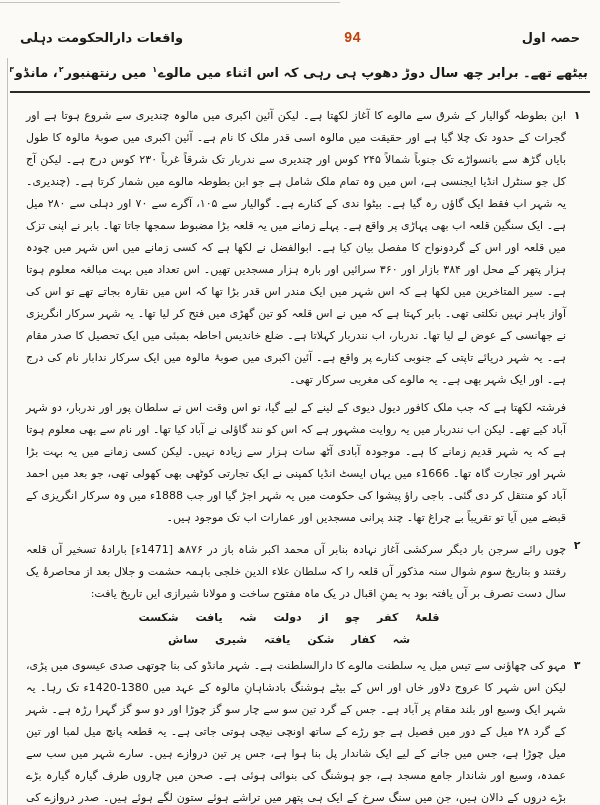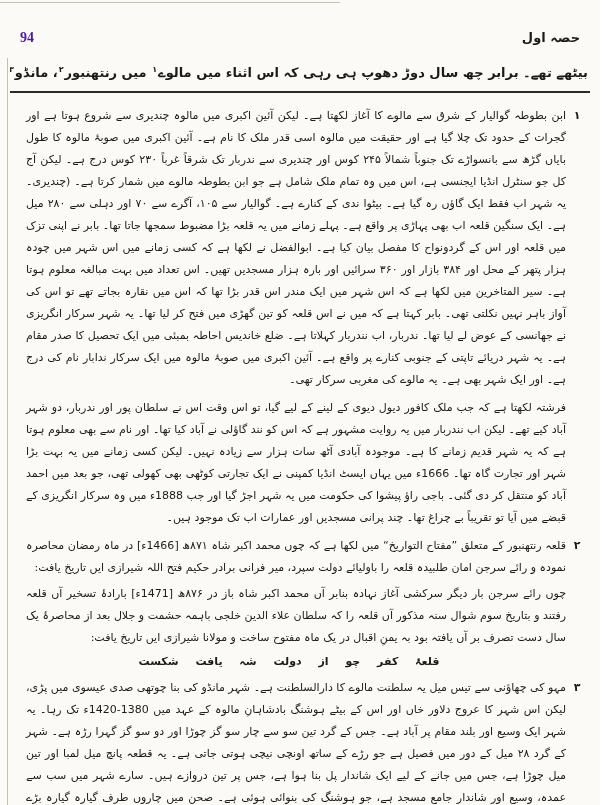--- a/index.html
+++ b/index.html
@@ -26,22 +26,22 @@
     background:#bdb8ac;opacity:.9;
   }
   header{
     display:flex;justify-content:space-between;align-items:baseline;
     padding:30px 20px 0 20px;
   }
   .running-title{
     font-size:13px;font-weight:bold;letter-spacing:-0.3px;
   }
   .page-number{
-    font-family:Liberation Serif, serif;
-    font-size:14px;font-weight:bold;color:#4c1d95;
+    font-family:Liberation Mono, monospace;
+    font-size:14px;font-weight:bold;color:#c2410c;
   }
   .main-line{
     margin:16px 10px 0 10px;
     padding:0 2px 7px 2px;
     border-bottom:2px solid #2b2a26;
     font-size:13px;font-weight:600;
     line-height:1.7;
     text-align:justify;
     text-align-last:justify;
     white-space:nowrap;
@@ -85,45 +85,46 @@
 </head>
 <body>
 
 <div class="page">
   <div class="scan-edge-top"></div>
   <div class="scan-edge-left"></div>
 
   <header>
     <span class="running-title">حصہ اول</span>
     <span class="page-number">94</span>
+    <span class="running-title">واقعات دارالحکومت دہلی</span>
   </header>
 
   <div class="main-line" id="main-line">بیٹھے تھے۔ برابر چھ سال دوڑ دھوپ ہی رہی کہ اس اثناء میں مالوے<sup>۱</sup> میں رنتھنبور<sup>۲</sup>، مانڈو<sup>۳</sup>، گوالیار اور اجین پر حملے کرنے پڑے۔ مختصر یہ کہ اقبال اس کو کہتے</div>
 
   <div class="footnotes" id="footnotes">
       <div class="footnote">
         <div class="fn-marker">۱</div>
         <div class="fn-body">
           <p class="fn-text">ابن بطوطہ گوالیار کے شرق سے مالوے کا آغاز لکھتا ہے۔ لیکن آئین اکبری میں مالوہ چندیری سے شروع ہوتا ہے اور گجرات کے حدود تک چلا گیا ہے اور حقیقت میں مالوہ اسی قدر ملک کا نام ہے۔ آئین اکبری میں صوبۂ مالوہ کا طول بایاں گڑھ سے بانسواڑے تک جنوباً شمالاً ۲۴۵ کوس اور چندیری سے ندربار تک شرقاً غرباً ۲۳۰ کوس درج ہے۔ لیکن آج کل جو سنٹرل انڈیا ایجنسی ہے، اس میں وہ تمام ملک شامل ہے جو ابن بطوطہ مالوے میں شمار کرتا ہے۔ (چندیری۔ یہ شہر اب فقط ایک گاؤں رہ گیا ہے۔ بیٹوا ندی کے کنارے ہے۔ گوالیار سے ۱۰۵، آگرے سے ۷۰ اور دہلی سے ۲۸۰ میل ہے۔ ایک سنگین قلعہ اب بھی پہاڑی پر واقع ہے۔ پہلے زمانے میں یہ قلعہ بڑا مضبوط سمجھا جاتا تھا۔ بابر نے اپنی تزک میں قلعہ اور اس کے گردونواح کا مفصل بیان کیا ہے۔ ابوالفضل نے لکھا ہے کہ کسی زمانے میں اس شہر میں چودہ ہزار پتھر کے محل اور ۳۸۴ بازار اور ۳۶۰ سرائیں اور بارہ ہزار مسجدیں تھیں۔ اس تعداد میں بہت مبالغہ معلوم ہوتا ہے۔ سیر المتاخرین میں لکھا ہے کہ اس شہر میں ایک مندر اس قدر بڑا تھا کہ اس میں نقارہ بجاتے تھے تو اس کی آواز باہر نہیں نکلتی تھی۔ بابر کہتا ہے کہ میں نے اس قلعہ کو تین گھڑی میں فتح کر لیا تھا۔ یہ شہر سرکار انگریزی نے جھانسی کے عوض لے لیا تھا۔ ندربار، اب نندربار کہلاتا ہے۔ ضلع خاندیس احاطہ بمبئی میں ایک تحصیل کا صدر مقام ہے۔ یہ شہر دریائے تاپتی کے جنوبی کنارے پر واقع ہے۔ آئین اکبری میں صوبۂ مالوہ میں ایک سرکار ندابار نام کی درج ہے۔ اور ایک شہر بھی ہے۔ یہ مالوے کی مغربی سرکار تھی۔</p>
         </div>
       </div>
       <div class="footnote">
         <div class="fn-marker"></div>
         <div class="fn-body">
           <p class="fn-text">فرشتہ لکھتا ہے کہ جب ملک کافور دیول دیوی کے لینے کے لیے گیا، تو اس وقت اس نے سلطان پور اور ندربار، دو شہر آباد کیے تھے۔ لیکن اب نندربار میں یہ روایت مشہور ہے کہ اس کو نند گاؤلی نے آباد کیا تھا۔ اور نام سے بھی معلوم ہوتا ہے کہ یہ شہر قدیم زمانے کا ہے۔ موجودہ آبادی آٹھ سات ہزار سے زیادہ نہیں۔ لیکن کسی زمانے میں یہ بہت بڑا شہر اور تجارت گاہ تھا۔ 1666ء میں یہاں ایسٹ انڈیا کمپنی نے ایک تجارتی کوٹھی بھی کھولی تھی، جو بعد میں احمد آباد کو منتقل کر دی گئی۔ باجی راؤ پیشوا کی حکومت میں یہ شہر اجڑ گیا اور جب 1888ء میں وہ سرکار انگریزی کے قبضے میں آیا تو تقریباً بے چراغ تھا۔ چند پرانی مسجدیں اور عمارات اب تک موجود ہیں۔</p>
         </div>
       </div>
       <div class="footnote">
         <div class="fn-marker">۲</div>
         <div class="fn-body">
-          <p class="fn-text">قلعہ رنتھنبور کے متعلق ”مفتاح التواریخ“ میں لکھا ہے کہ چوں محمد اکبر شاہ ۸۷۱ھ [1466ء] در ماہ رمضان محاصرہ نمودہ و رائے سرجن امان طلبیدہ قلعہ را باولیائے دولت سپرد، میر فرانی برادر حکیم فتح اللہ شیرازی ایں تاریخ یافت:</p>
           <div class="verse-pair">
           </div>
           <p class="fn-text">چوں رائے سرجن بار دیگر سرکشی آغاز نہادہ بنابر آں محمد اکبر شاہ باز در ۸۷۶ھ [1471ء] بارادۂ تسخیر آں قلعہ رفتند و بتاریخ سوم شوال سنہ مذکور آں قلعہ را کہ سلطان علاء الدین خلجی باہمہ حشمت و جلال بعد از محاصرۂ یک سال دست تصرف بر آں یافتہ بود بہ یمنِ اقبال در یک ماہ مفتوح ساخت و مولانا شیرازی ایں تاریخ یافت:</p>
           <div class="verse-center">قلعۂ کفر چو از دولت شہ یافت شکست</div>
+          <div class="verse-center">شہ کفار شکن یافتہ شیری ساش</div>
         </div>
       </div>
       <div class="footnote">
         <div class="fn-marker">۳</div>
         <div class="fn-body">
           <p class="fn-text">مہو کی چھاؤنی سے تیس میل یہ سلطنت مالوے کا دارالسلطنت ہے۔ شہر مانڈو کی بنا چوتھی صدی عیسوی میں پڑی، لیکن اس شہر کا عروج دلاور خاں اور اس کے بیٹے ہوشنگ بادشاہانِ مالوہ کے عہد میں 1380-1420ء تک رہا۔ یہ شہر ایک وسیع اور بلند مقام پر آباد ہے۔ جس کے گرد تین سو سے چار سو گز چوڑا اور دو سو گز گہرا رڑہ ہے۔ شہر کے گرد ۲۸ میل کے دور میں فصیل ہے جو رڑے کے ساتھ اونچی نیچی ہوتی جاتی ہے۔ یہ قطعہ پانچ میل لمبا اور تین میل چوڑا ہے، جس میں جانے کے لیے ایک شاندار پل بنا ہوا ہے، جس پر تین دروازے ہیں۔ سارے شہر میں سب سے عمدہ، وسیع اور شاندار جامع مسجد ہے، جو ہوشنگ کی بنوائی ہوئی ہے۔ صحن میں چاروں طرف گیارہ گیارہ بڑے بڑے دروں کے دالان ہیں، جن میں سنگ سرخ کے ایک ہی پتھر میں تراشے ہوئے ستون لگے ہوئے ہیں۔ صدر دروازے کی طرف دو دالان ہیں، جس کے محاذ میں پانچ دالان اور ہیں، جن پر تین بڑے بھاری گنبد ۳۴ فٹ قطر کے ہیں۔ باقی دو ضلعوں میں تین تین دالان ہیں۔ ہر چار ستونوں پر ایک چھوٹا گنبد ہے۔ مسجد کا طول و عرض (باقی نوٹ بر صفحہ آئندہ)</p>
         </div>
       </div>
     </div>
 </div>

